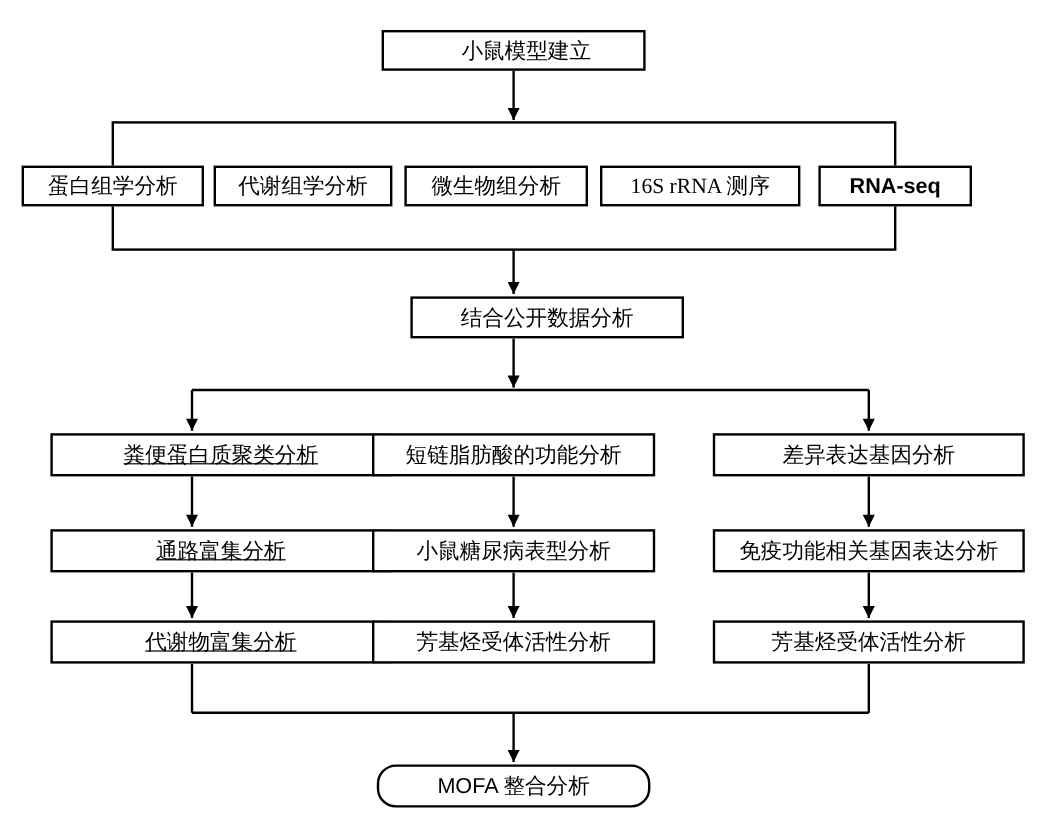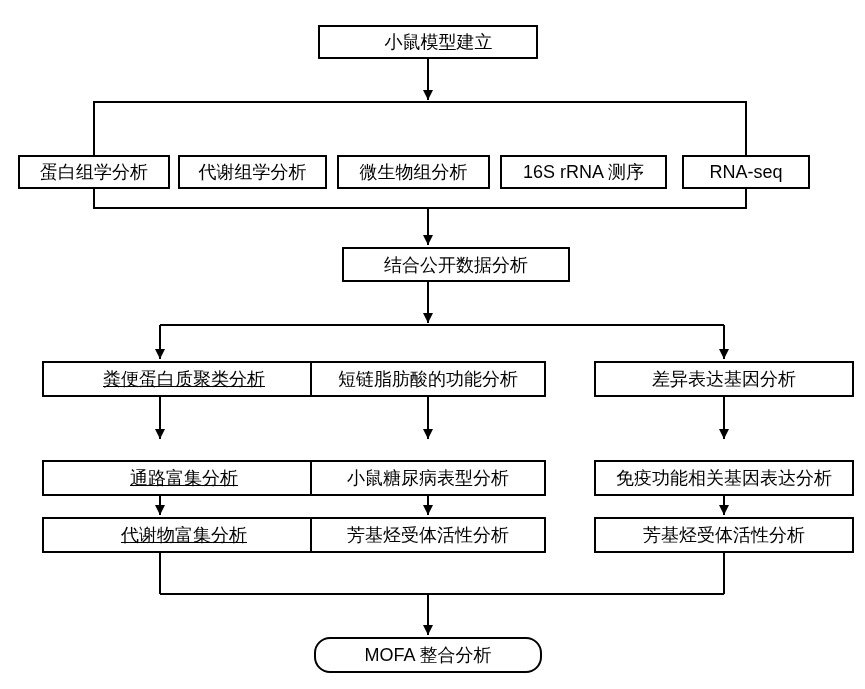--- a/index.html
+++ b/index.html
@@ -34,34 +34,34 @@
     align-items: center;
     justify-content: center;
     font-size: 18px;
     line-height: 1;
     white-space: nowrap;
     z-index: 1;
   }
   
   .n-top   { left: 318px; top: 25px;  width: 220px; height: 34px; padding-left: 21px; }
   
-  .n-r1    { top: 155px; height: 34px; }
+  .n-r1    { top: 138px; height: 34px; }
   .n-b1    { left: 18px;  width: 152px; }
   .n-b2    { left: 178px; width: 149px; }
   .n-b3    { left: 337px; width: 153px; }
-  .n-b4    { left: 500px; width: 167px; }
-  .n-b5    { left: 682px; width: 128px; }
+  .n-b4    { left: 500px; width: 167px; font-family: Liberation Serif, serif; }
+  .n-b5    { left: 682px; width: 128px; font-weight: bold; }
   
   .n-merge { left: 314px; top: 247px; width: 228px; height: 35px; margin-left: 28px; }
   
   .c1 { left: 42px;  width: 284px; text-decoration: underline; }
   .c2 { left: 310px; width: 236px; }
   .c3 { left: 594px; width: 260px; }
   .row1 { top: 361px; }
-  .row2 { top: 460px; }
+  .row2 { top: 441px; }
   .row3 { top: 517px; }
   
   .n-final { left: 314px; top: 637px; width: 228px; border-radius: 16px; }
 </style>
 </head>
 <body>
 
 <div class="stage">
 
   <svg class="connector-layer" viewBox="0 0 865 689" xmlns="http://www.w3.org/2000/svg">

